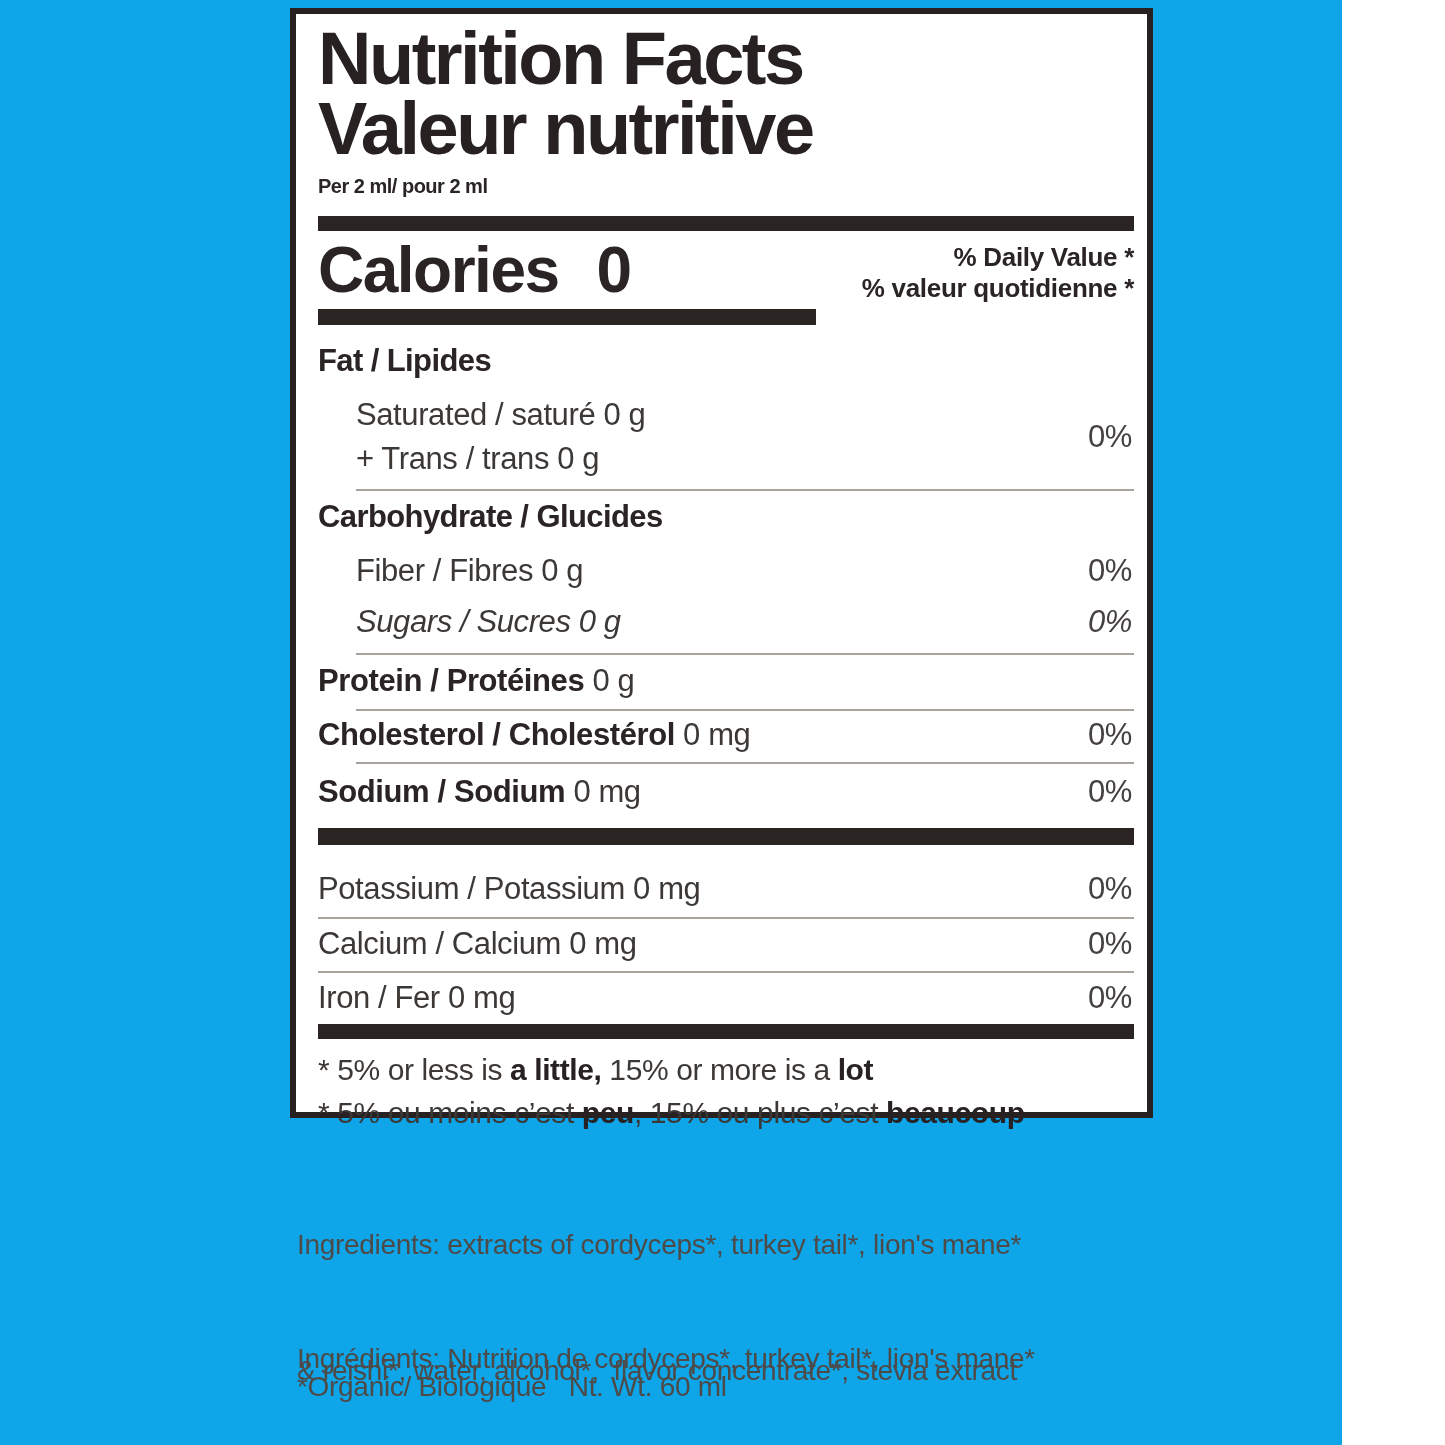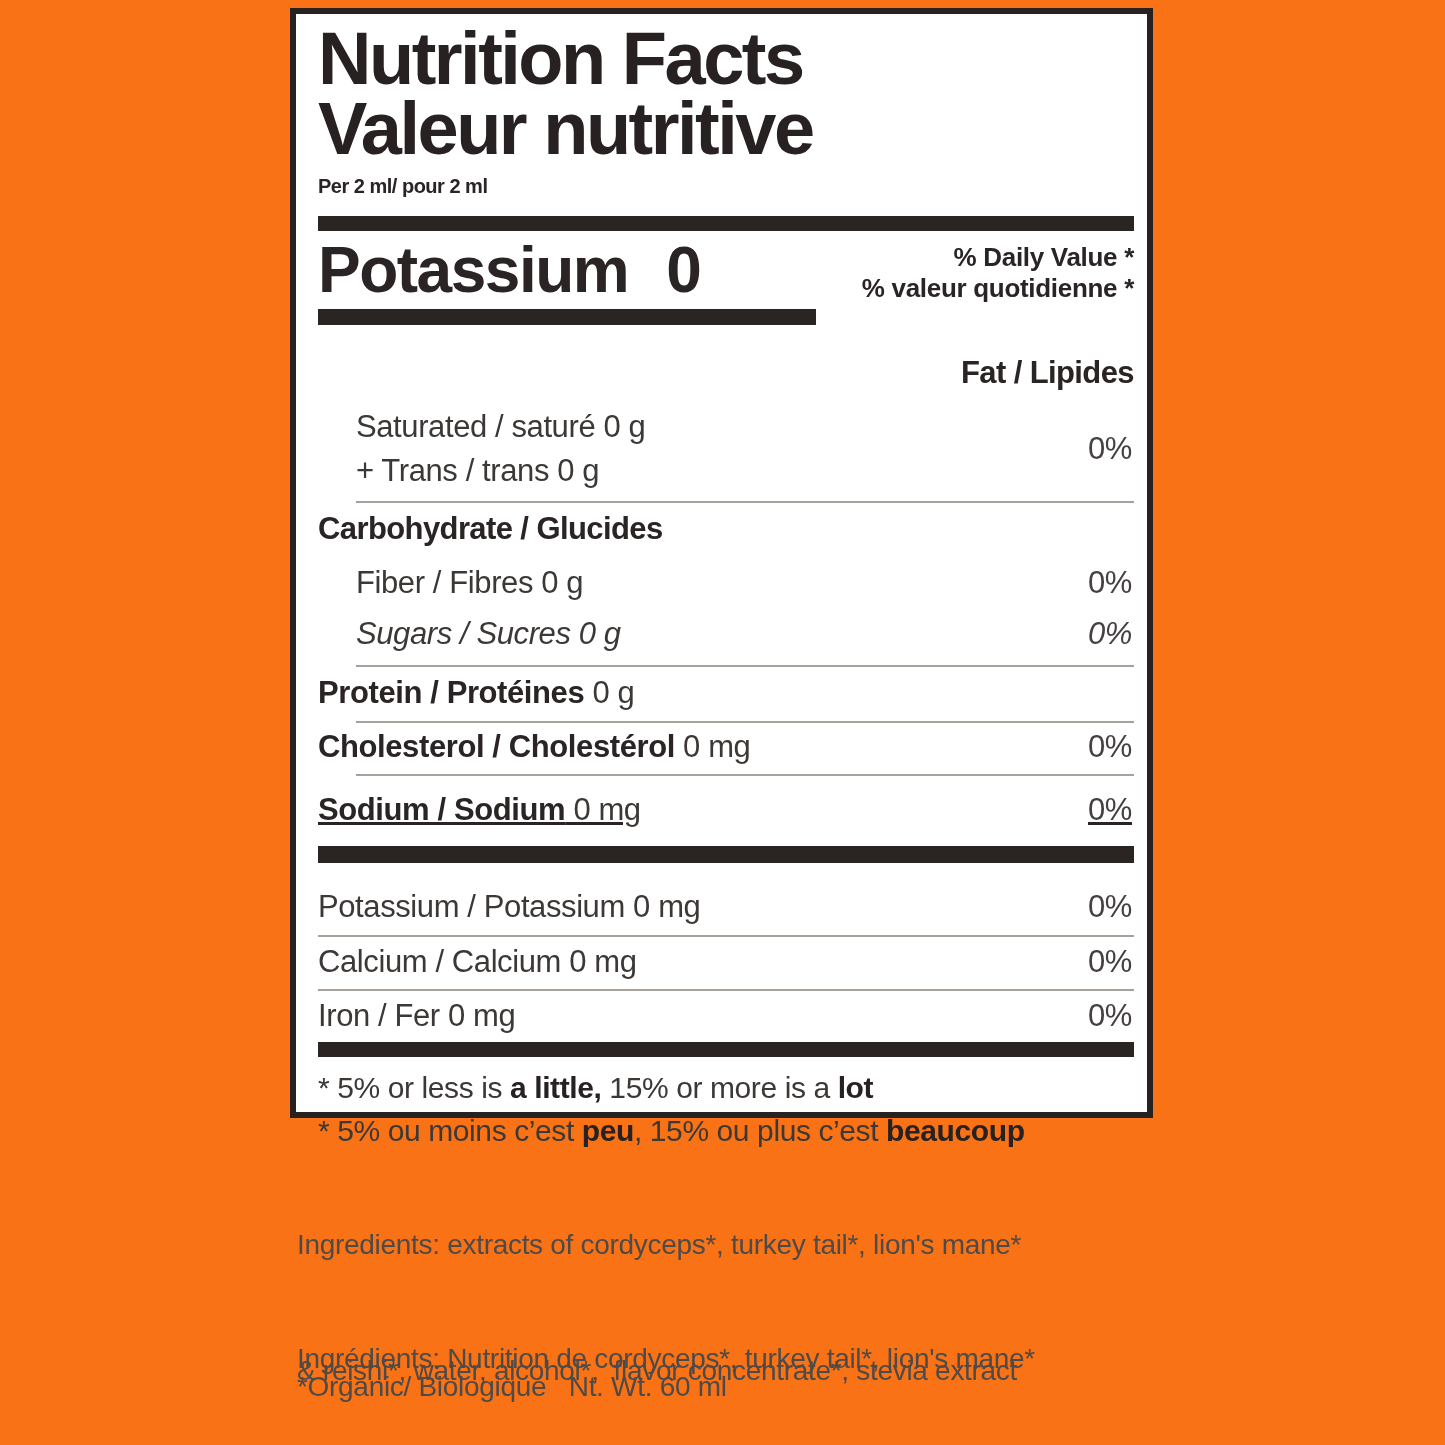--- a/index.html
+++ b/index.html
@@ -4,23 +4,23 @@
 <style>
   html, body {
     margin: 0;
     padding: 0;
     background: #ffffff;
     font-family: "Liberation Sans", sans-serif;
     color: #2a2524;
   }
   .canvas {
     position: relative;
-    width: 1445px;
+    width: 1342px;
     height: 1445px;
-    background: #f97316;
+    background: #0ea5e9;
     overflow: hidden;
   }
 
   
   .label-box {
     position: absolute;
     left: 290px;
     top: 8px;
     width: 863px;
     height: 1110px;
@@ -111,31 +111,31 @@
     gap: 37px;
   }
 
   .sep {
     border: none;
     border-top: 2px solid #a8a29d;
     margin: 0;
   }
   .sep.indented { margin-left: 38px; }
 
-  .m-fathead   { margin-top: 30px; justify-content: flex-end; }
+  .m-fathead   { margin-top: 18px; }
   .m-sep1      { margin-top: 8px; }
   .m-carbhead  { margin-top: 8px; }
   .m-fiber     { margin-top: 18px; color: #3c3836; gap: 20px; }
   .m-sugars    { margin-top: 15px; color: #3c3836; font-style: italic; }
   .m-sep2      { margin-top: 13px; }
   .m-protein   { margin-top: 8px; }
   .m-sep3      { margin-top: 10px; }
   .m-chol      { margin-top: 6px; }
   .m-sep4      { margin-top: 9px; }
-  .m-sodium    { margin-top: 16px; text-decoration: underline; }
+  .m-sodium    { margin-top: 10px; }
   .m-potassium { margin-top: 26px; color: #3c3836; }
   .m-sep5      { margin-top: 10px; }
   .m-calcium   { margin-top: 7px; color: #3c3836; gap: 7px; }
   .m-sep6      { margin-top: 9px; }
   .m-iron      { margin-top: 7px; color: #3c3836; }
 
   .footnote {
     font-size: 30px;
     letter-spacing: -0.4px;
     color: #3c3836;
@@ -167,21 +167,21 @@
 
   <div class="label-box">
 
     <div class="title">Nutrition Facts</div>
     <div class="title">Valeur nutritive</div>
     <div class="serving">Per 2 ml/ pour 2 ml</div>
 
     <div class="bar"></div>
 
     <div class="calories-row">
-      <div class="calories"><span>Potassium</span><span class="cal-val">0</span></div>
+      <div class="calories"><span>Calories</span><span class="cal-val">0</span></div>
       <div class="dv-block">
         <div>% Daily Value *</div>
         <div>% valeur quotidienne *</div>
       </div>
     </div>
 
     <div class="bar partial"></div>
 
     <div class="row head m-fathead">
       <div>Fat / Lipides</div>

